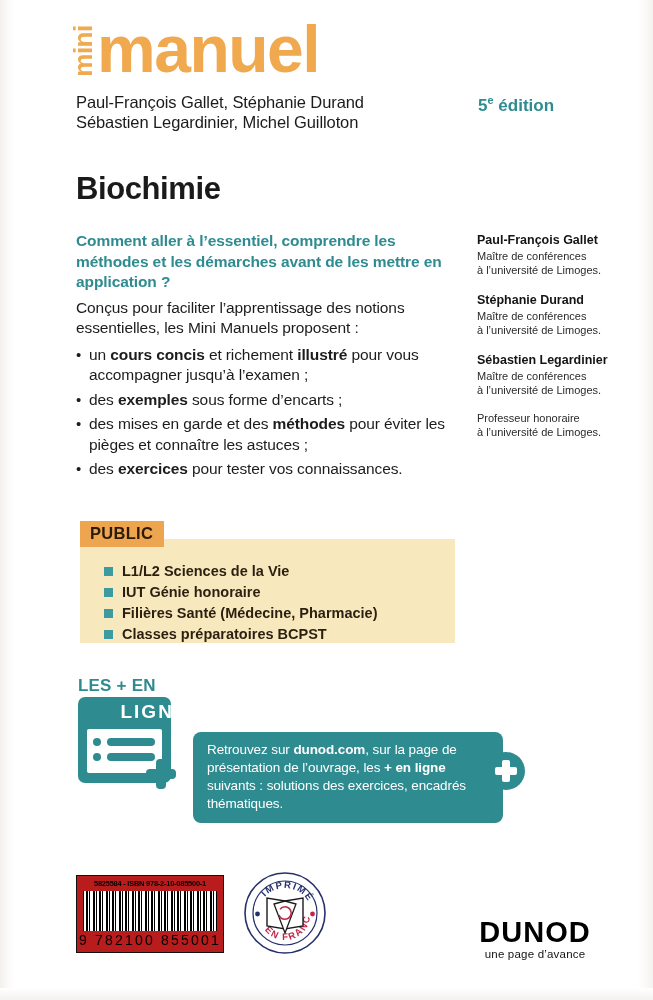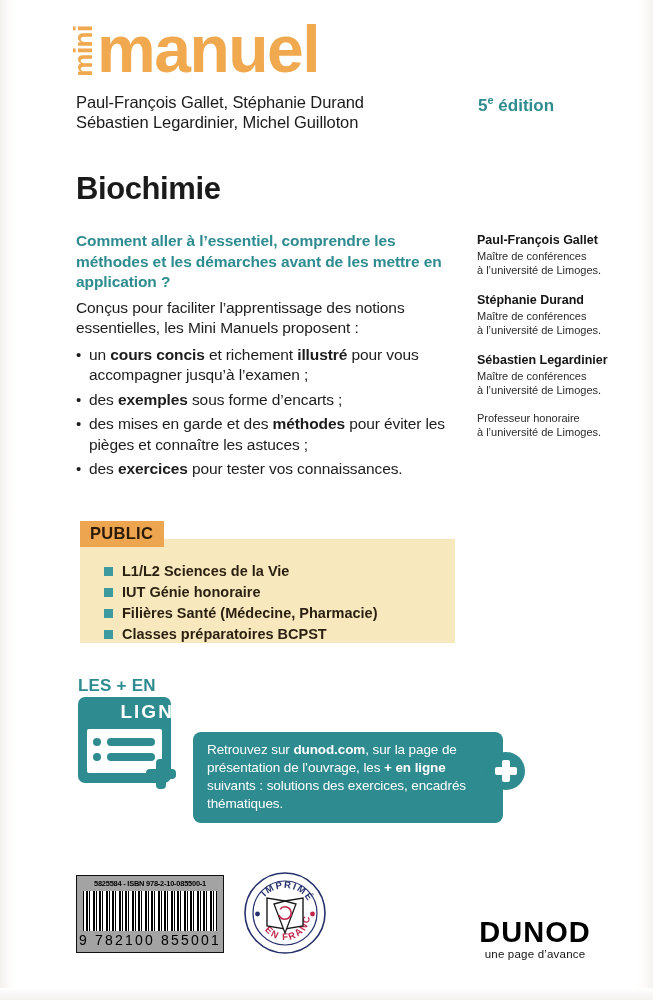--- a/index.html
+++ b/index.html
@@ -302,21 +302,21 @@
   }
   .callout-plus-circle:before { left: 15px; top: 8px; width: 8px; height: 22px; }
   .callout-plus-circle:after  { left: 8px; top: 15px; width: 22px; height: 8px; }
 
   
   .barcode-box {
     position: absolute;
     left: 76px; top: 875px;
     width: 148px; height: 78px;
     border: 1px solid #111;
-    background: #a3a3a3;
+    background: #b91c1c;
     box-sizing: border-box;
   }
   .barcode-isbn {
     text-align: center;
     font-family: "Liberation Sans", sans-serif;
     font-size: 7.4px;
     font-weight: bold;
     color: #000;
     letter-spacing: -0.2px;
     padding-top: 3px;

